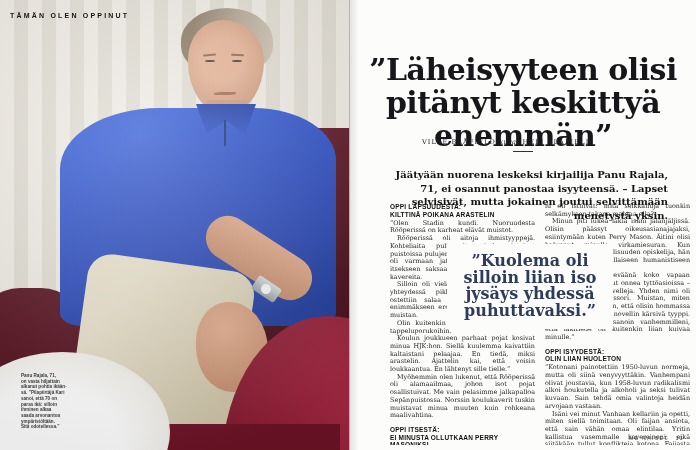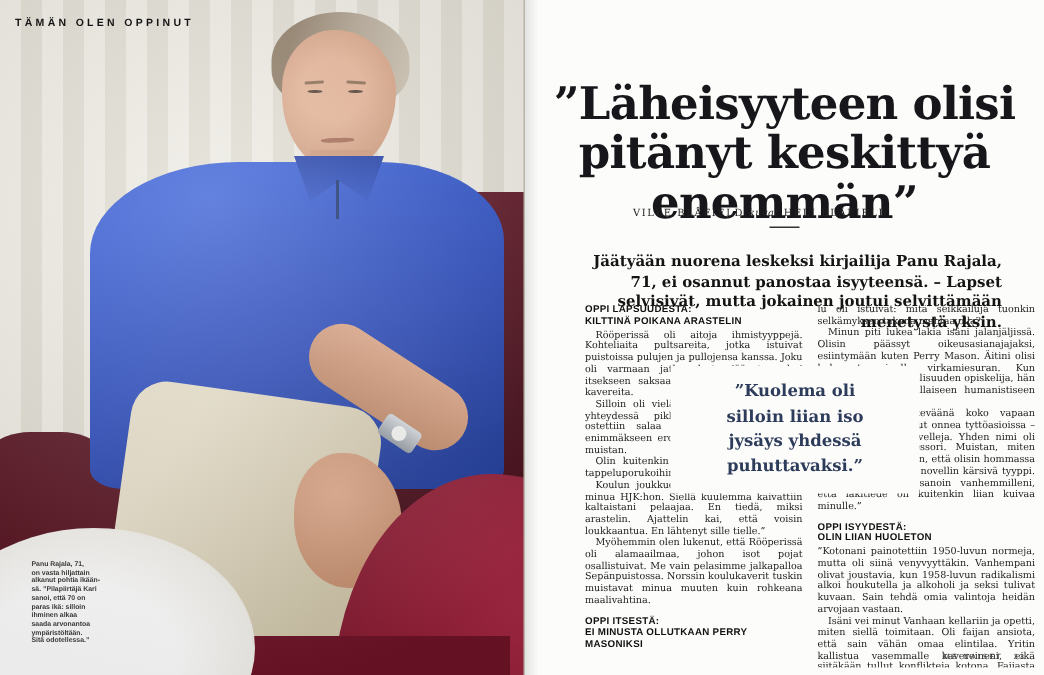--- a/index.html
+++ b/index.html
@@ -76,21 +76,21 @@
   .columns{position:absolute;left:40px;top:203px;width:300px;height:242px;
           display:flex;gap:10px;overflow:hidden;}
   .col{width:145px;}
   .body-p{margin:0;font-size:6.4px;line-height:7.7px;text-align:justify;color:#222;
           hyphens:auto;}
   .body-p.indent{text-indent:7px;}
   .subhead{margin:6px 0 1.5px;font-family:"Liberation Sans",sans-serif;font-weight:bold;
           font-size:6.5px;line-height:7.6px;letter-spacing:.2px;color:#111;white-space:pre-line;}
   .subhead.first{margin-top:0;}
   .pullquote{position:absolute;left:97px;top:244px;width:160px;padding:9px 3px 10px;
-          background:#fcfcfa;text-align:center;font-weight:bold;font-size:11px;
+          background:#fcfcfa;text-align:center;font-weight:bold;font-size:16px;
           line-height:16.5px;color:#2e3c5c;white-space:pre-line;}
   .footer{position:absolute;right:12px;bottom:9px;font-family:"Liberation Sans",sans-serif;
           font-size:5px;letter-spacing:1.4px;color:#444;}
   .footer .pageno{margin-left:7px;}
 </style>
 </head>
 <body>
 
 <div class="spread">
 
@@ -140,20 +140,21 @@
       <span class="photo-word">kuvat</span>
       <span>HELI BLÅFIELD</span>
     </div>
     <div class="byline-rule"></div>
     <p class="lead">Jäätyään nuorena leskeksi kirjailija Panu Rajala, 71, ei osannut panostaa isyyteensä. – Lapset selvisivät, mutta jokainen joutui selvittämään menetystä yksin.</p>
 
     <div class="columns">
       <div class="col">
         <h3 class="subhead first">OPPI LAPSUUDESTA:
 KILTTINÄ POIKANA ARASTELIN</h3>
+        <p class="body-p">”Olen Stadin kundi. Nuoruudesta Rööperissä on karheat elävät muistot.</p>
         <p class="body-p indent">Rööperissä oli aitoja ihmistyyppejä. Kohteliaita pultsareita, jotka istuivat puistoissa pulujen ja pullojensa kanssa. Joku oli varmaan jatkosodasta jäänyt, puhui itsekseen saksaa. Kaikki ne olivat kivoja kavereita.</p>
         <p class="body-p indent">Silloin oli vielä klapikauppoja ja niiden yhteydessä pikkuisia divareita. Niistä ostettiin salaa Cocktail- ja Jallu-lehtiä, enimmäkseen eroottista kirjallisuutta, niitä muistan.</p>
         <p class="body-p indent">Olin kuitenkin kiltti poika, en joutunut tappeluporukoihin.</p>
         <p class="body-p indent">Koulun joukkueen parhaat pojat kosivat minua HJK:hon. Siellä kuulemma kaivattiin kaltaistani pelaajaa. En tiedä, miksi arastelin. Ajattelin kai, että voisin loukkaantua. En lähtenyt sille tielle.”</p>
         <p class="body-p indent">Myöhemmin olen lukenut, että Rööperissä oli alamaailmaa, johon isot pojat osallistuivat. Me vain pelasimme jalkapalloa Sepänpuistossa. Norssin koulukaverit tuskin muistavat minua muuten kuin rohkeana maalivahtina.</p>
         <h3 class="subhead">OPPI ITSESTÄ:
 EI MINUSTA OLLUTKAAN PERRY MASONIKSI</h3>
 
       </div>
       <div class="col">

